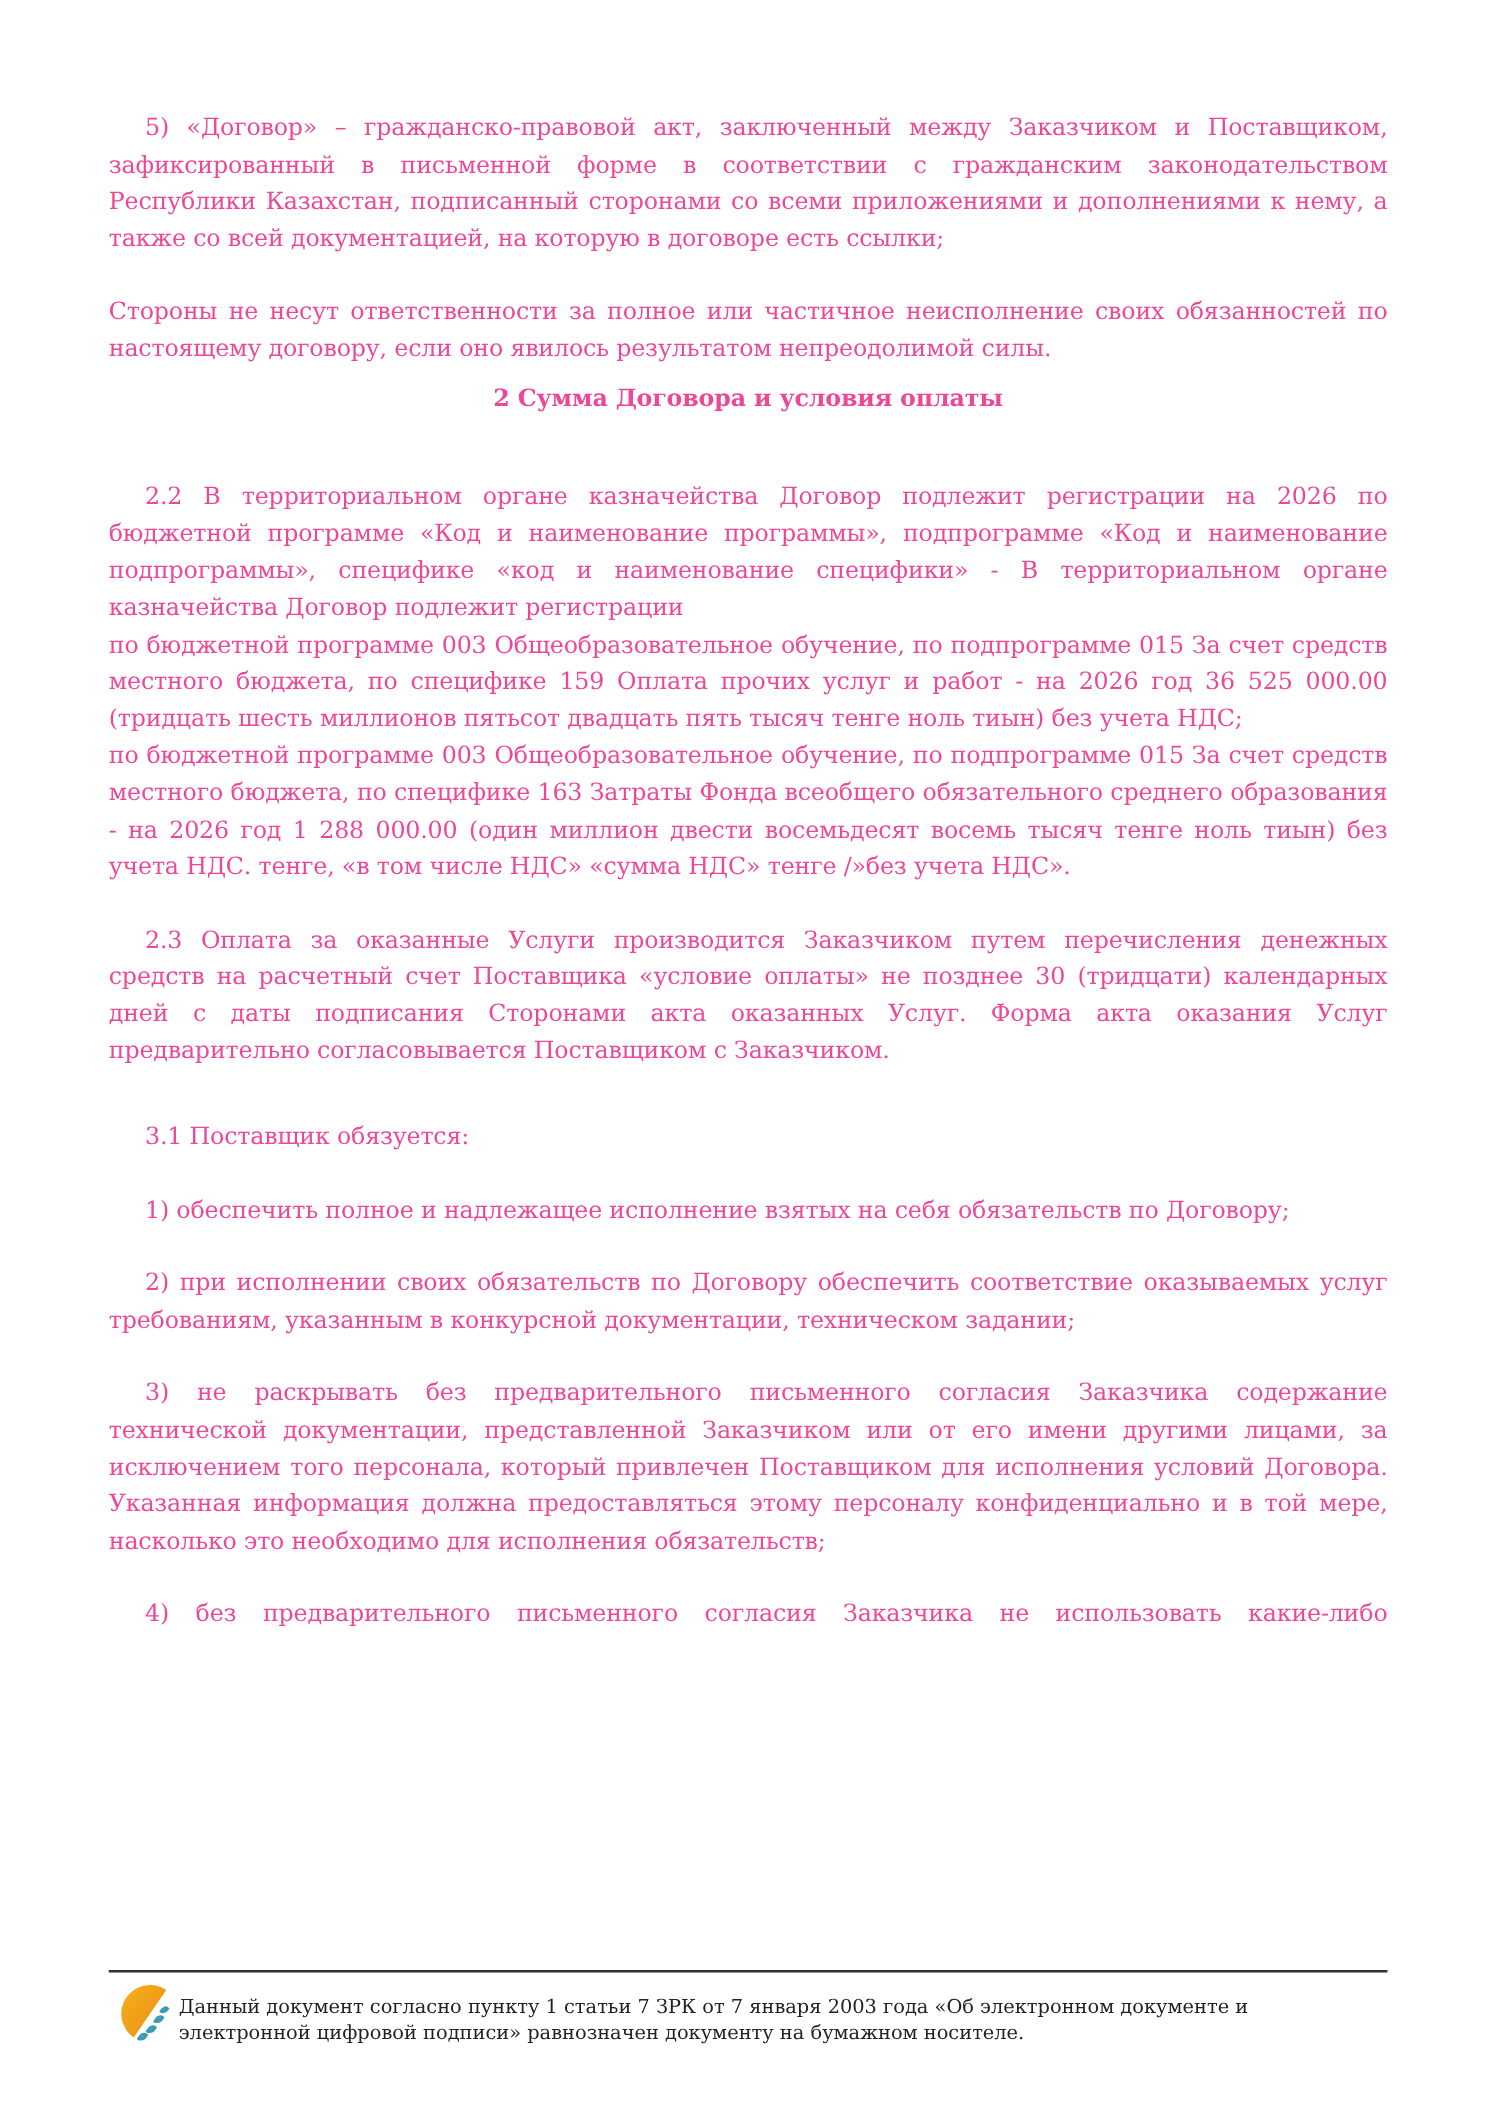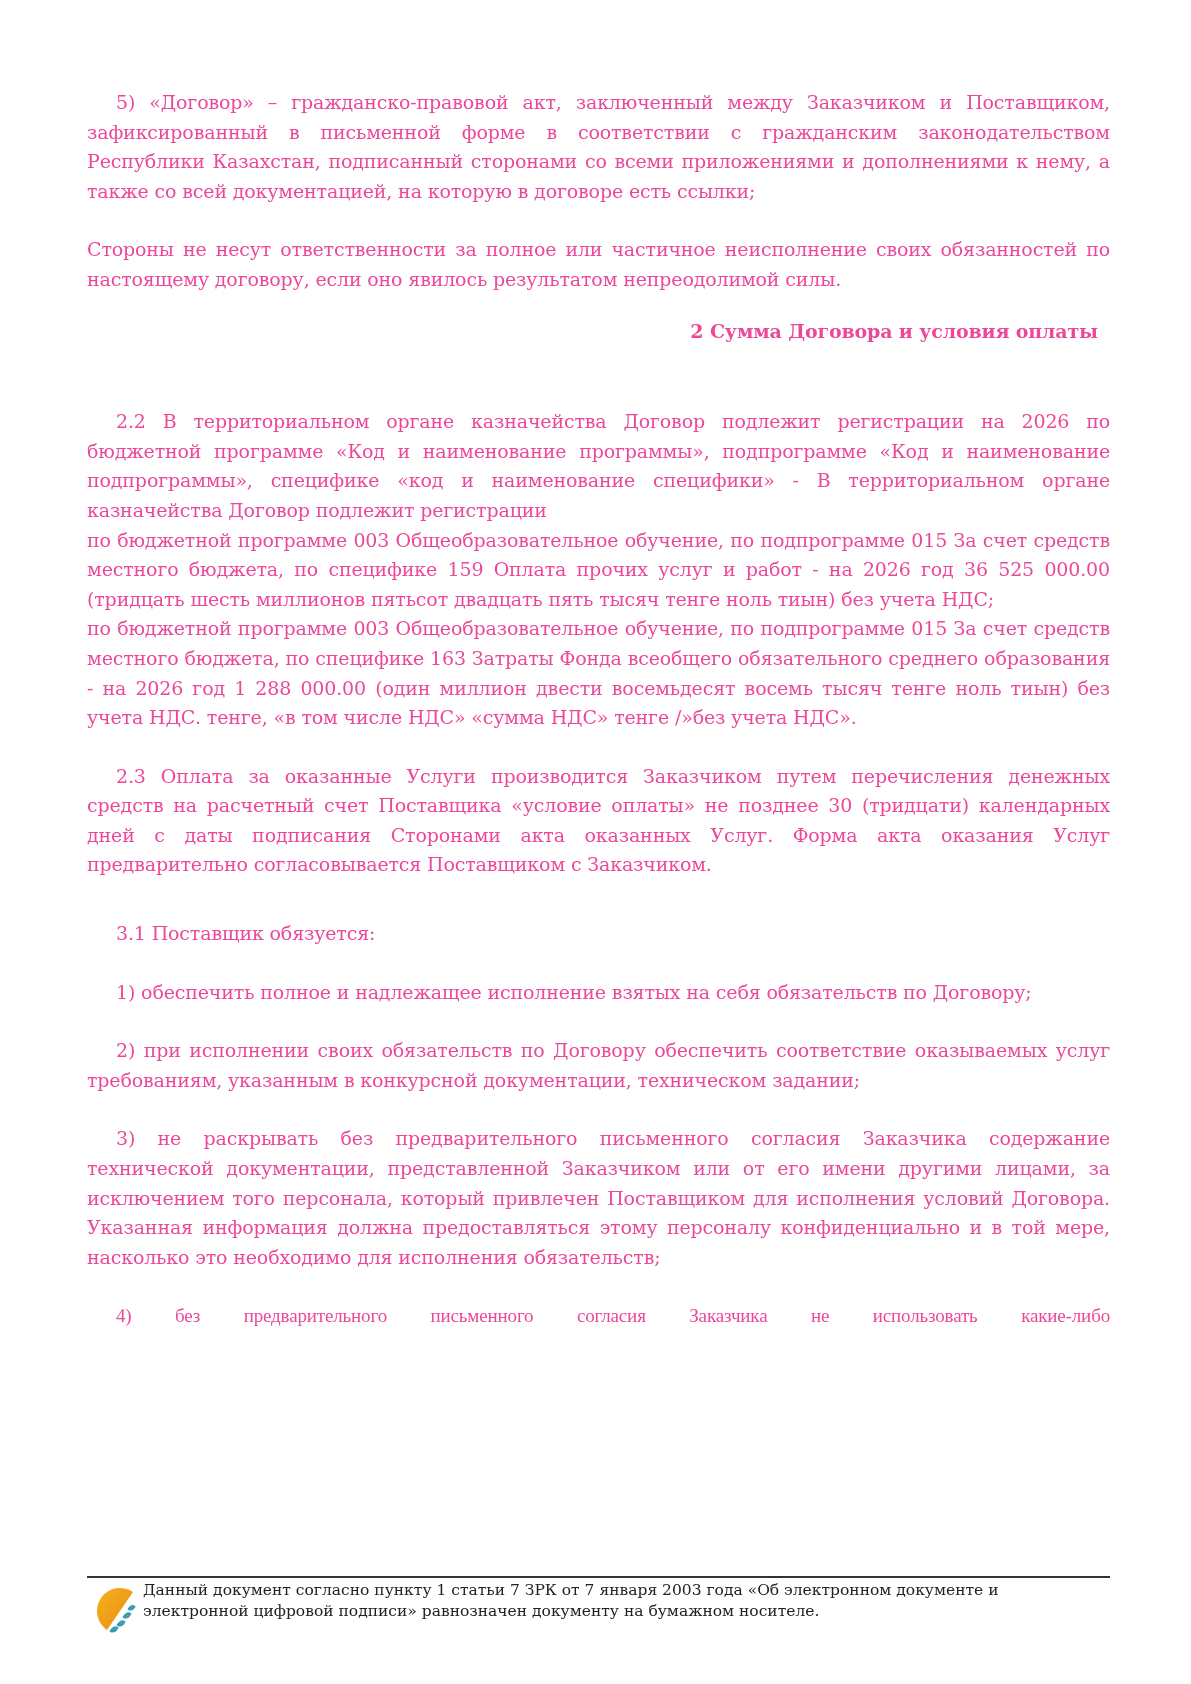--- a/index.html
+++ b/index.html
@@ -6,32 +6,32 @@
   body { width: 1191px; height: 1684px; position: relative; overflow: hidden; }
   .page {
     position: absolute; left: 87px; top: 88px; width: 1023px;
     font-family: "DejaVu Serif", serif; font-size: 19px; line-height: 29.6px;
     color: #ec4899; letter-spacing: -0.15px;
   }
   .p { margin: 0; text-align: justify; }
   .p.indent { text-indent: 29px; }
   .gap { height: 29px; }
   .gap-s { height: 10px; }
-  .heading { margin: 12px; text-align: right; font-weight: bold; }
+  .heading { margin: 0; text-align: center; font-weight: bold; }
   b { font-weight: normal; }
   .footer-line {
     position: absolute; left: 87px; top: 1576px; width: 1023px; height: 0;
     border-top: 2px solid #333;
   }
   .footer {
     position: absolute; left: 87px; top: 1580px; width: 1023px; height: 52px;
   }
   .logo { position: absolute; left: 2px; top: 4px; width: 50px; height: 50px; }
   .footer-text {
-    position: absolute; left: 56px; top: 0; width: 960px;
+    position: absolute; left: 56px; top: 15px; width: 960px;
     font-family: "DejaVu Serif", serif; font-size: 15.5px; line-height: 21px; color: #222;
   }
 </style>
 </head>
 <body>
 
 <div class="page">
   <p class="p indent">5) «Договор» – гражданско-правовой акт, заключенный между Заказчиком и Поставщиком, зафиксированный в письменной форме в соответствии с гражданским законодательством Республики Казахстан, подписанный сторонами со всеми приложениями и дополнениями к нему, а также со всей документацией, на которую в договоре есть ссылки;</p>
   <div class="gap"></div>
   <p class="p">Стороны не несут ответственности за полное или частичное неисполнение своих обязанностей по настоящему договору, если оно явилось результатом непреодолимой силы.</p>
@@ -48,21 +48,21 @@
   <div class="gap"></div>
   <div class="gap-s"></div>
   <p class="p indent">3.1 Поставщик обязуется:</p>
   <div class="gap"></div>
   <p class="p indent">1) обеспечить полное и надлежащее исполнение взятых на себя обязательств по Договору;</p>
   <div class="gap"></div>
   <p class="p indent">2) при исполнении своих обязательств по Договору обеспечить соответствие оказываемых услуг требованиям, указанным в конкурсной документации, техническом задании;</p>
   <div class="gap"></div>
   <p class="p indent">3) не раскрывать без предварительного письменного согласия Заказчика содержание технической документации, представленной Заказчиком или от его имени другими лицами, за исключением того персонала, который привлечен Поставщиком для исполнения условий Договора. Указанная информация должна предоставляться этому персоналу конфиденциально и в той мере, насколько это необходимо для исполнения обязательств;</p>
   <div class="gap"></div>
-  <p class="p indent" style="text-align-last: justify; font-family: Liberation Serif, serif;">4) без предварительного письменного согласия Заказчика не использовать какие-либо</p>
+  <p class="p indent" style="text-align-last: justify;">4) без предварительного письменного согласия Заказчика не использовать какие-либо</p>
 </div>
 
 <div class="footer-line"></div>
 <div class="footer">
   <svg class="logo" viewBox="0 0 50 50">
     <defs>
       <linearGradient id="sun" x1="0" y1="0" x2="1" y2="1">
         <stop offset="0" stop-color="#f5b21a"></stop>
         <stop offset="1" stop-color="#ec8a18"></stop>
       </linearGradient>

